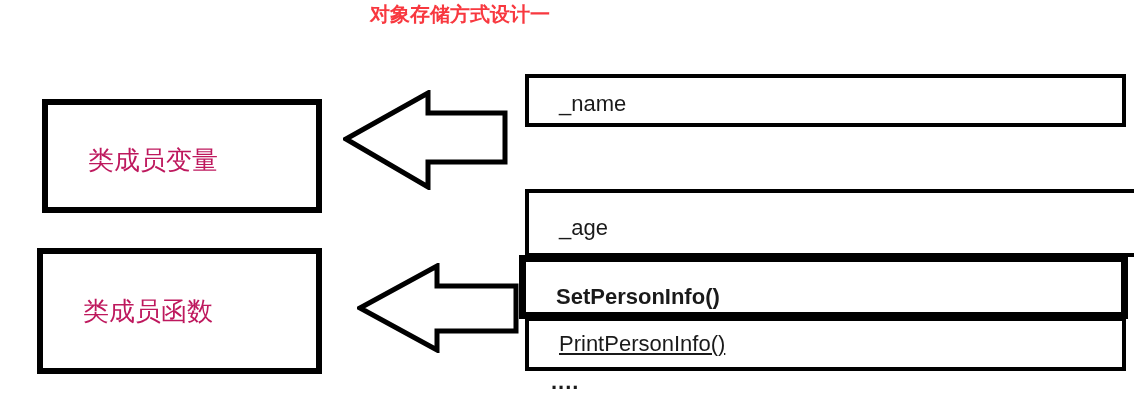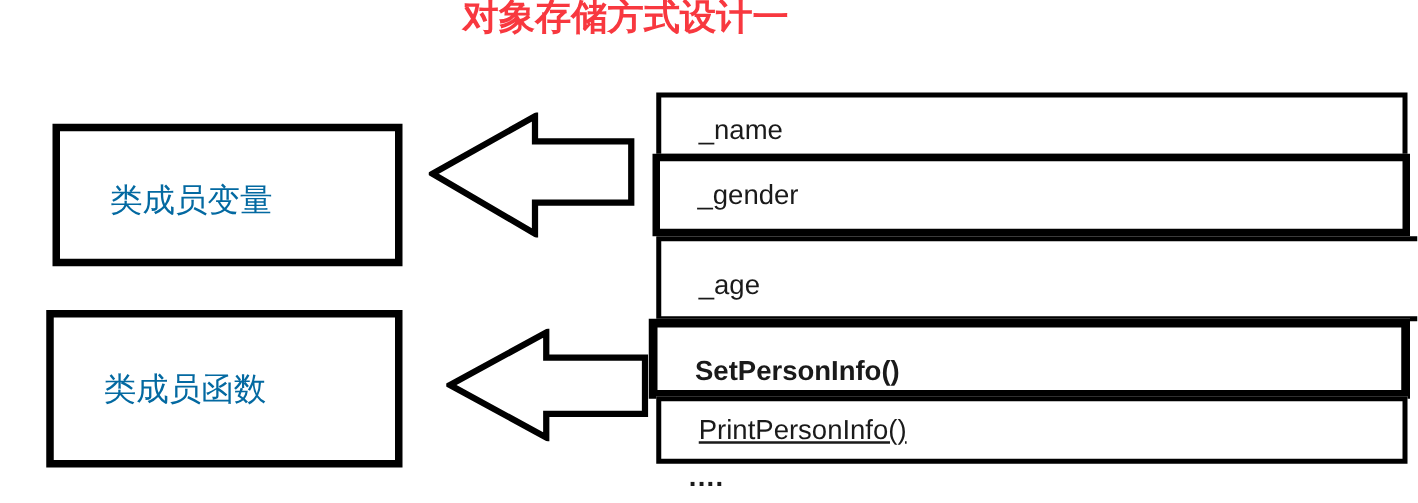--- a/index.html
+++ b/index.html
@@ -12,37 +12,37 @@
     font-family: "Liberation Sans", sans-serif;
     color: #1a1a1a;
   }
   * { box-sizing: border-box; }
 
   
   .title {
     position: absolute;
     left: 370px;
     top: 0px;
-    font-size: 29px;
+    font-size: 20px;
     font-weight: 600;
     letter-spacing: 0px;
     line-height: 28px;
     white-space: nowrap;
   }
 
   
   .lbox {
     position: absolute;
     border: 6px solid #000000;
     background: #ffffff;
     display: flex;
     align-items: center;
     padding-left: 40px;
     font-size: 26px;
-    color: #0369a1;
+    color: #be185d;
   }
   .lbox-variables { left: 42px;  top: 99px;  width: 280px; height: 114px; padding-top: 8px;  }
   .lbox-functions { left: 37px;  top: 248px; width: 285px; height: 126px; }
 
   
   .arrow { position: absolute; }
   .arrow-1 { left: 343px; top: 90px;  }
   .arrow-2 { left: 357px; top: 263px; }
 
   
@@ -96,23 +96,20 @@
   </svg>
 
   <svg class="arrow arrow-2" width="162" height="90" viewBox="0 0 162 90">
     <polygon points="3,45 80,3 80,23 159,23 159,68 80,68 80,87" fill="#ffffff" stroke="#000000" stroke-width="5" stroke-linejoin="miter"></polygon>
   </svg>
 
   <div class="row row-name">
     <span>_name</span>
   </div>
 
-  <div class="row row-gender">
-    <span>_gender</span>
-  </div>
 
   <div class="row row-age">
     <span>_age</span>
   </div>
 
   <div class="row row-set">
     <span>SetPersonInfo()</span>
   </div>
 
   <div class="row row-print">

